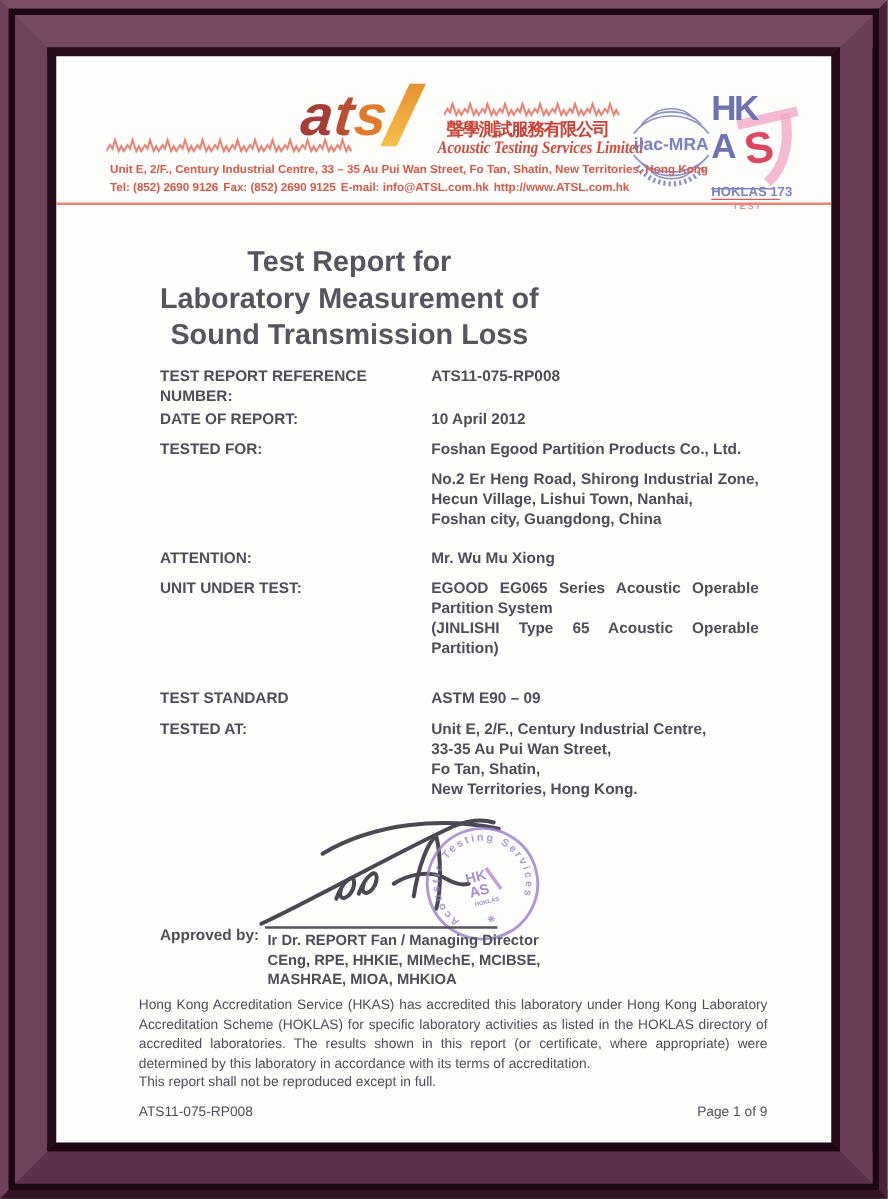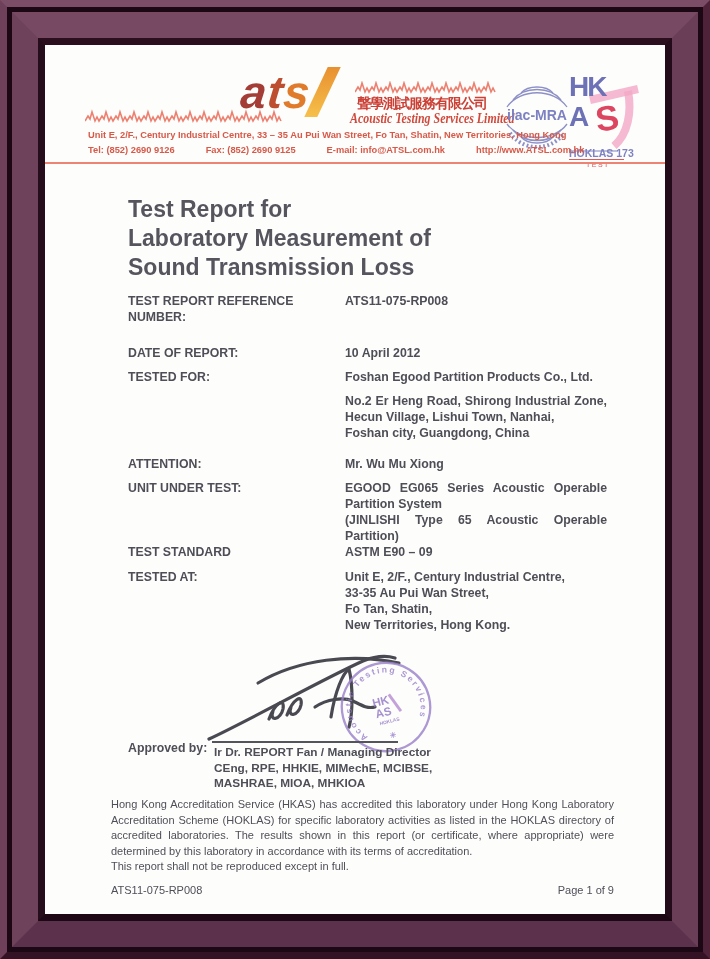--- a/index.html
+++ b/index.html
@@ -22,32 +22,32 @@
   
   .logo-ats{left:196px;top:20px;font-style:italic;font-weight:900;
             font-size:46px;letter-spacing:1px;transform:skewX(-6deg);display:flex;align-items:flex-start;}
   .logo-ats .la{color:#a43d36}.logo-ats .lt{color:#bd4f30}.logo-ats .ls{color:#df7b2b}
   .logo-slash{width:13px;height:50px;margin-left:5px;margin-top:2px;
               transform:skewX(-20deg);background:linear-gradient(#e89030,#f6c04a);}
   .company-cn{left:312px;top:50px;font-size:14px;font-weight:bold;color:#cc4136;letter-spacing:-1px;white-space:nowrap;}
   .company-en{left:305px;top:66px;font-family:"Liberation Serif",serif;font-style:italic;font-weight:bold;
               font-size:14px;color:#d0493c;transform:scaleX(.85);transform-origin:left;white-space:nowrap;}
   .addr{left:43px;font-size:9.3px;font-weight:bold;color:#d85948;white-space:nowrap;}
-  .contact{display:flex;gap:31px;}
+  .contact{display:flex;gap:4px;}
   .red-rule{left:0;top:117px;width:620px;height:2px;background:#ee8373;}
   
-  .title{left:83px;top:150px;font-size:23px;font-weight:bold;color:#56555e;line-height:29px;}
+  .title{left:83px;top:150px;font-size:23px;font-weight:bold;color:#56555e;line-height:29px;text-align:center;}
   
   .details{left:83px;top:248px;width:495px;font-size:12.3px;font-weight:bold;color:#4e4e57;line-height:16px;}
   .row{display:flex;}
   .row .lbl{width:217px;flex:none;}
   .row .val{width:262px;}
   .jline{text-align:justify;text-align-last:justify;}
-  .mb12{margin-bottom:20px}.mb8{margin-bottom:8px}.mb6{margin-bottom:15px}
-  .gap-top{}.mb9{margin-bottom:9px}
+  .mb12{margin-bottom:2px}.mb8{margin-bottom:8px}.mb6{margin-bottom:15px}
+  .gap-top{margin-top:24px}.mb9{margin-bottom:9px}
   
   .approval{left:83px;top:600px;width:500px;height:185px;font-weight:bold;}
   .approved-by{left:0;top:96px;font-size:12.3px;}
   .sig{left:75px;top:4px;}
   .sig path{stroke:#494952;stroke-width:3.2;fill:none;stroke-linecap:round;}
   .sig-line{left:84px;top:96px;width:186px;height:2px;background:#54545c;}
   .sig-names{left:86px;top:100px;font-size:11.8px;line-height:15.5px;}
   .stamp{left:210px;top:14px;opacity:.82;}
   
   .foot-para{left:66px;top:752px;width:503px;font-size:11px;line-height:15.6px;

